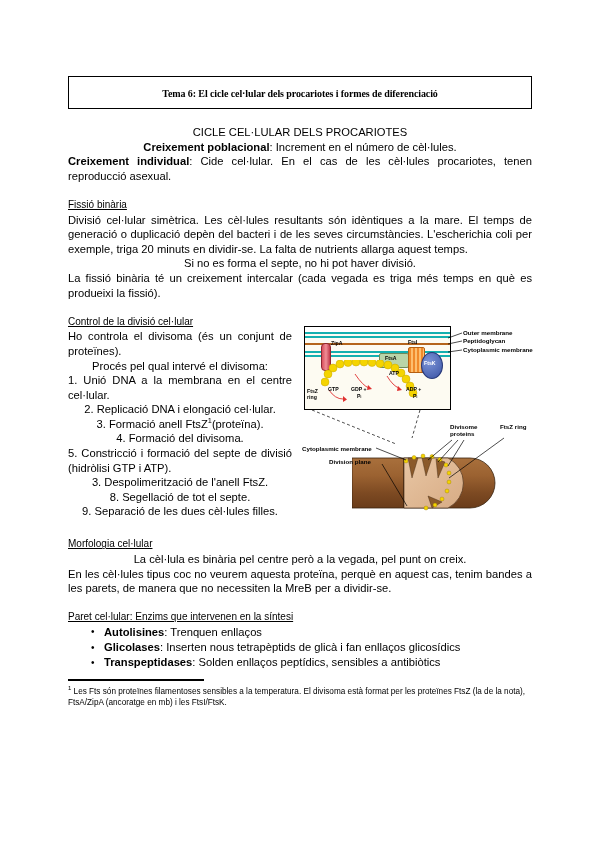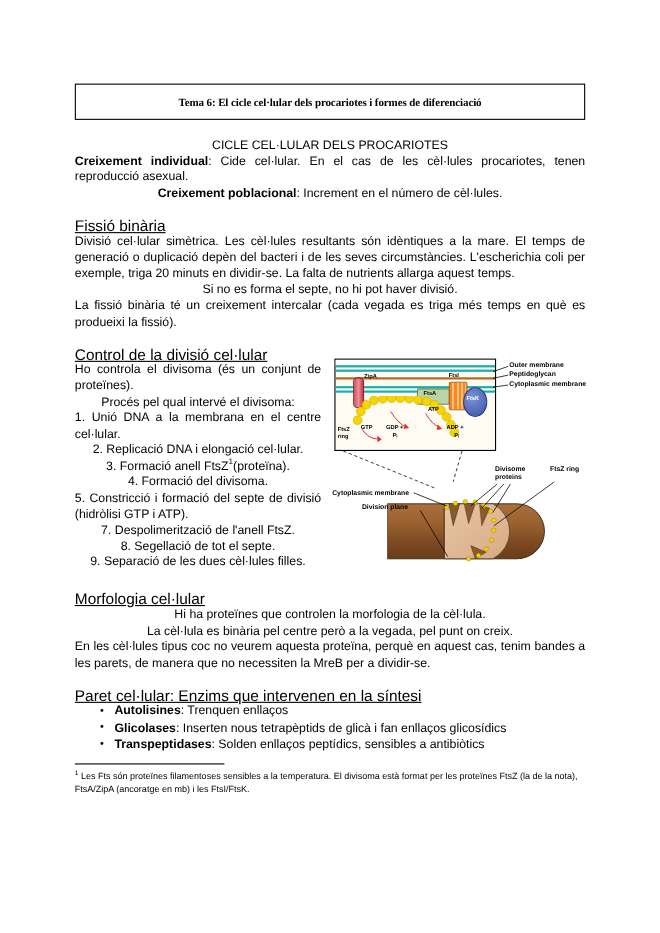--- a/index.html
+++ b/index.html
@@ -47,21 +47,21 @@
   
   .p {
     font-size: 11.2px;
     line-height: 14.6px;
     margin: 0;
     text-align: justify;
   }
   .p.nojust { text-align: center; }
   .b { font-weight: bold; }
   .u-head {
-    font-size: 14px;
+    font-size: 10px;
     line-height: 14.6px;
     text-decoration: underline;
     margin: 0;
   }
   .gap { height: 14.6px; }
   .sup {
     font-size: 7.4px;
     vertical-align: super;
     line-height: 0;
   }
@@ -184,22 +184,22 @@
 <body>
 
 <div class="page">
   <div class="content">
 
     <div class="title-box">
       <span class="title-text">Tema 6: El cicle cel·lular dels procariotes i formes de diferenciació</span>
     </div>
 
     <div class="p nojust">CICLE CEL·LULAR DELS PROCARIOTES</div>
+    <div class="p nojust"><span class="b">Creixement poblacional</span><span>: Increment en el número de cèl·lules.</span></div>
     <div class="p"><span class="b">Creixement individual</span><span>: Cide cel·lular. En el cas de les cèl·lules procariotes, tenen reproducció asexual.</span></div>
-    <div class="p nojust"><span class="b">Creixement poblacional</span><span>: Increment en el número de cèl·lules.</span></div>
 
     <div class="gap"></div>
 
     <div class="u-head">Fissió binària</div>
     <div class="p">Divisió cel·lular simètrica. Les cèl·lules resultants són idèntiques a la mare. El temps de generació o duplicació depèn del bacteri i de les seves circumstàncies. L'escherichia coli per exemple, triga 20 minuts en dividir-se. La falta de nutrients allarga aquest temps.</div>
     <div class="p nojust">Si no es forma el septe, no hi pot haver divisió.</div>
     <div class="p">La fissió binària té un creixement intercalar (cada vegada es triga més temps en què es produeixi la fissió).</div>
 
     <div class="gap"></div>
 
@@ -336,29 +336,28 @@
       </div>
 
       <div class="u-head">Control de la divisió cel·lular</div>
       <div class="p">Ho controla el divisoma (és un conjunt de proteïnes).</div>
       <div class="p nojust">Procés pel qual intervé el divisoma:</div>
       <div class="p">1. Unió DNA a la membrana en el centre cel·lular.</div>
       <div class="p nojust">2. Replicació DNA i elongació cel·lular.</div>
       <div class="p nojust"><span>3. Formació anell FtsZ</span><span class="sup">1</span><span>(proteïna).</span></div>
       <div class="p nojust">4. Formació del divisoma.</div>
       <div class="p">5. Constricció i formació del septe de divisió (hidròlisi GTP i ATP).</div>
-      <div class="p nojust">7. Despolimerització de l'anell FtsZ.</div>
+      <div class="p nojust">3. Despolimerització de l'anell FtsZ.</div>
       <div class="p nojust">8. Segellació de tot el septe.</div>
       <div class="p nojust">9. Separació de les dues cèl·lules filles.</div>
     </div>
 
     <div class="gap"></div>
 
     <div class="u-head">Morfologia cel·lular</div>
-    <div class="p nojust">Hi ha proteïnes que controlen la morfologia de la cèl·lula.</div>
     <div class="p nojust">La cèl·lula es binària pel centre però a la vegada, pel punt on creix.</div>
     <div class="p">En les cèl·lules tipus coc no veurem aquesta proteïna, perquè en aquest cas, tenim bandes a les parets, de manera que no necessiten la MreB per a dividir-se.</div>
 
     <div class="gap"></div>
 
     <div class="u-head">Paret cel·lular: Enzims que intervenen en la síntesi</div>
     <ul class="bul">
       <li><span class="b">Autolisines</span><span>: Trenquen enllaços</span></li>
       <li><span class="b">Glicolases</span><span>: Inserten nous tetrapèptids de glicà i fan enllaços glicosídics</span></li>
       <li><span class="b">Transpeptidases</span><span>: Solden enllaços peptídics, sensibles a antibiòtics</span></li>

